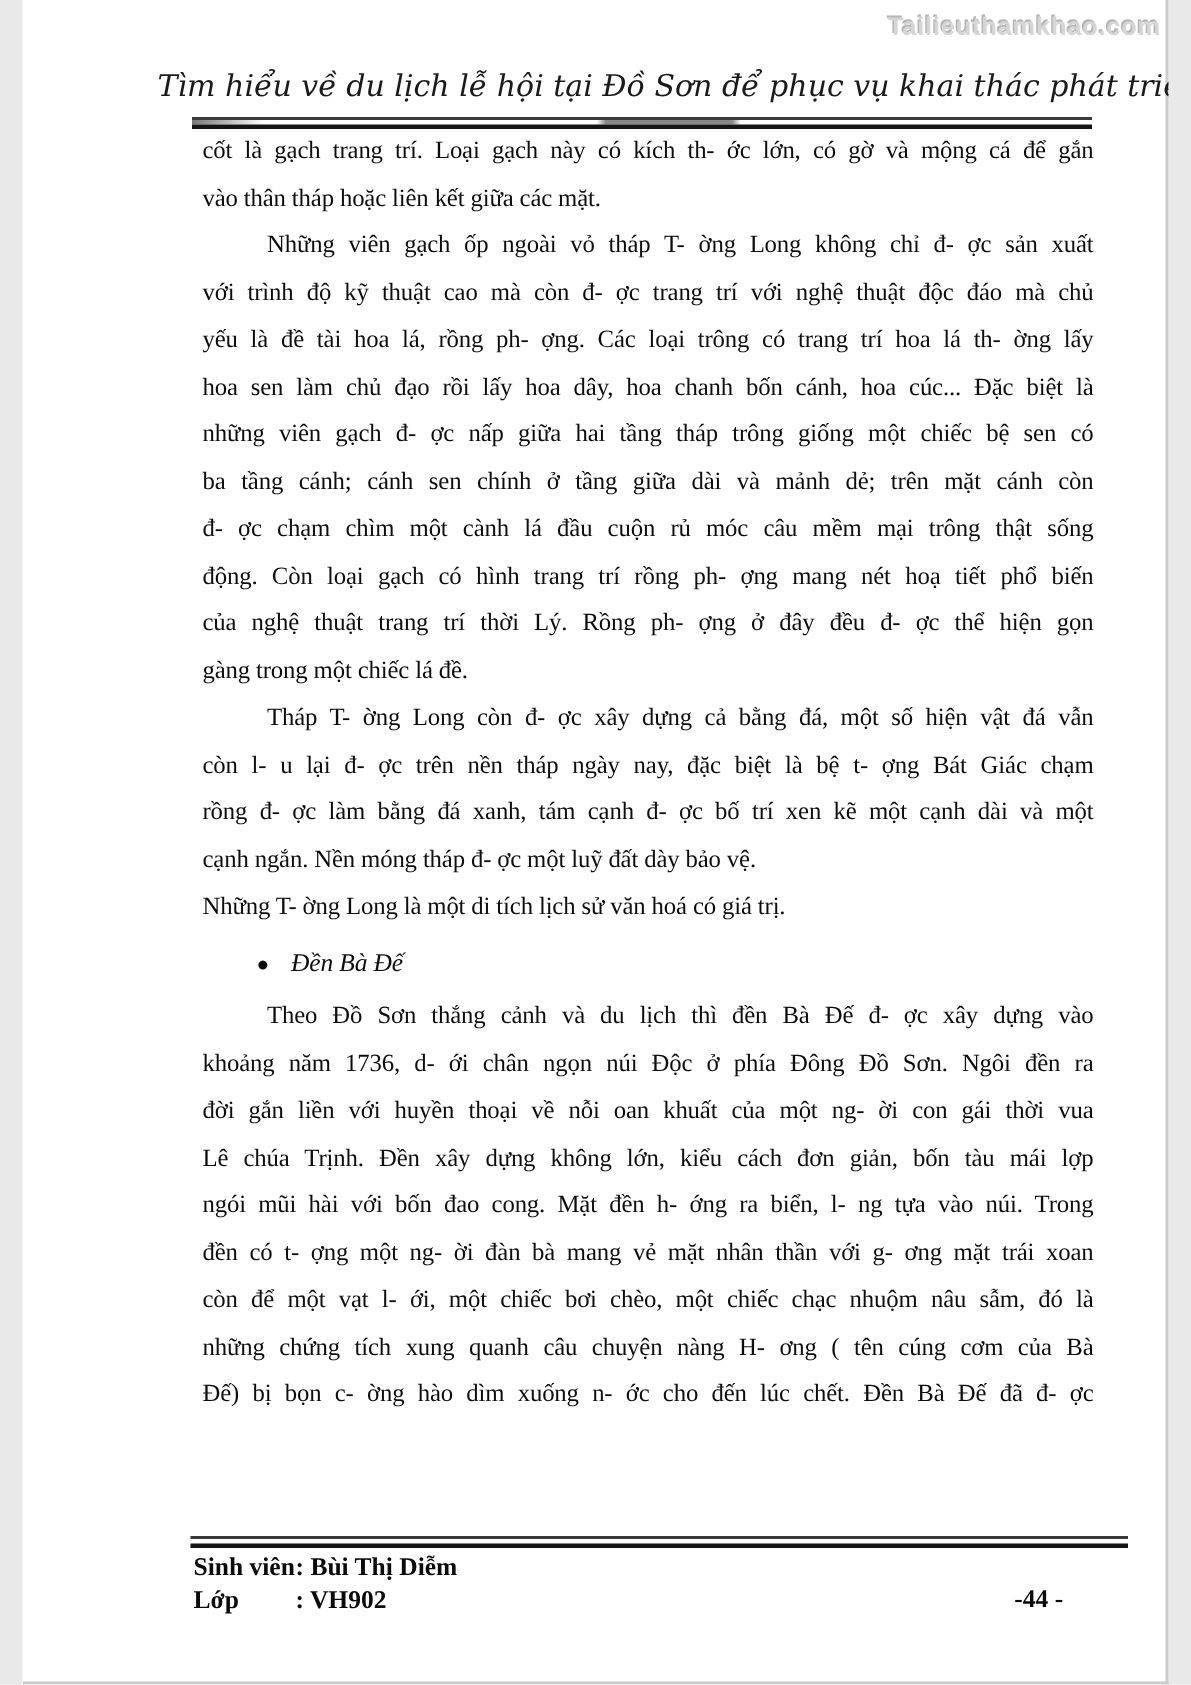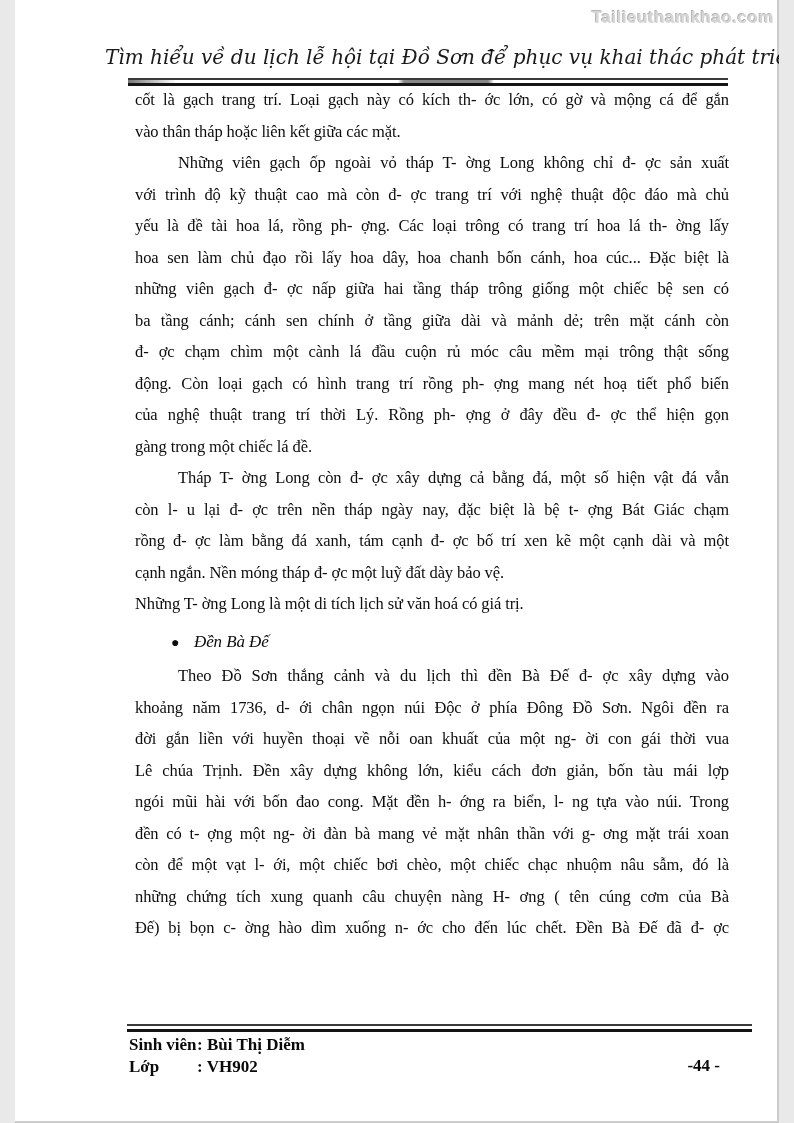--- a/index.html
+++ b/index.html
@@ -39,21 +39,21 @@
   .footer-rule {
     position:absolute; top:1024px; left:112px; width:625px; height:3px;
     border-top:2px solid #3a3a3a; border-bottom:3px solid #141414;
   }
   .footer-text {
     position:absolute; top:1034px; left:114px;
     font-weight:bold; font-size:17px; line-height:22px; color:#0a0a0a;
   }
   .flabel { display:inline-block; width:68px; }
   .page-number {
-    position:absolute; top:1056px; left:650px; width:55px; text-align:right;
+    position:absolute; top:1056px; left:650px; width:55px; text-align:center;
     font-weight:bold; font-size:17px; color:#0a0a0a;
   }
 </style>
 </head>
 <body>
 
 <div class="page">
 
   <div class="watermark">Tailieuthamkhao.com</div>
 

